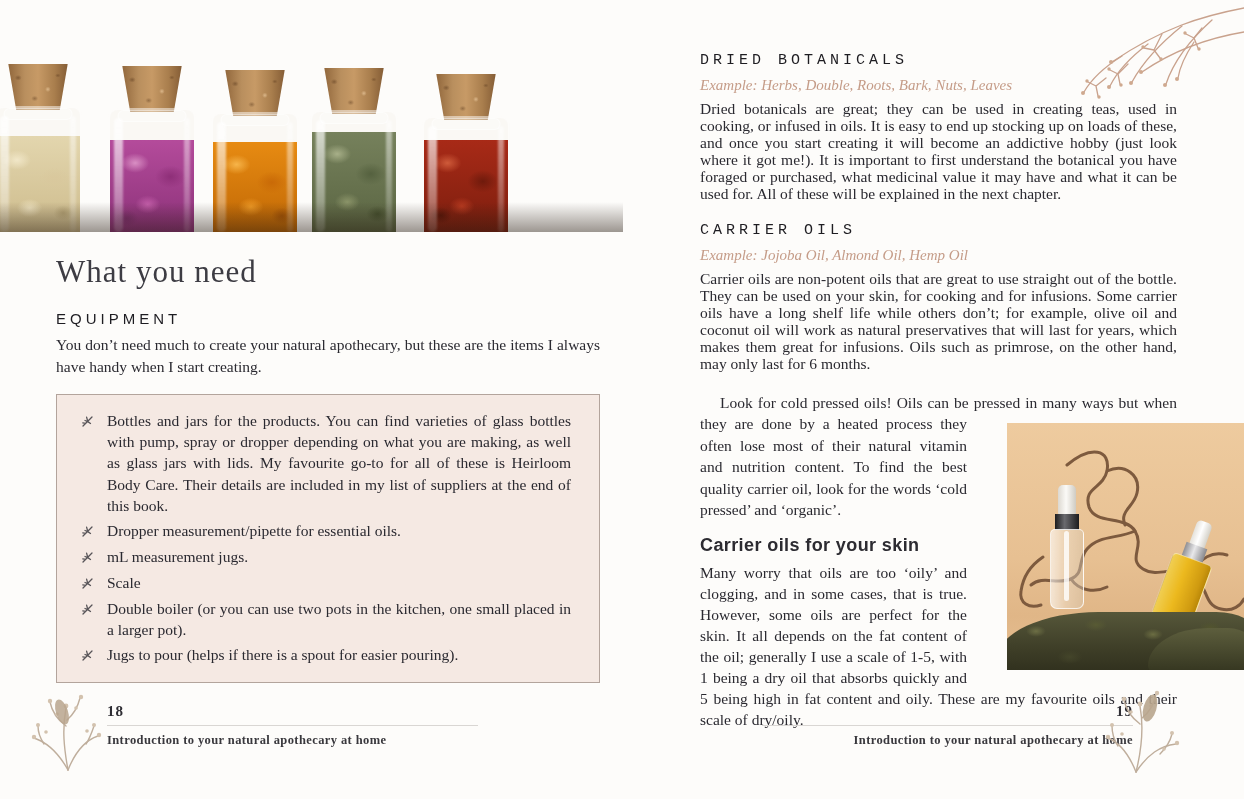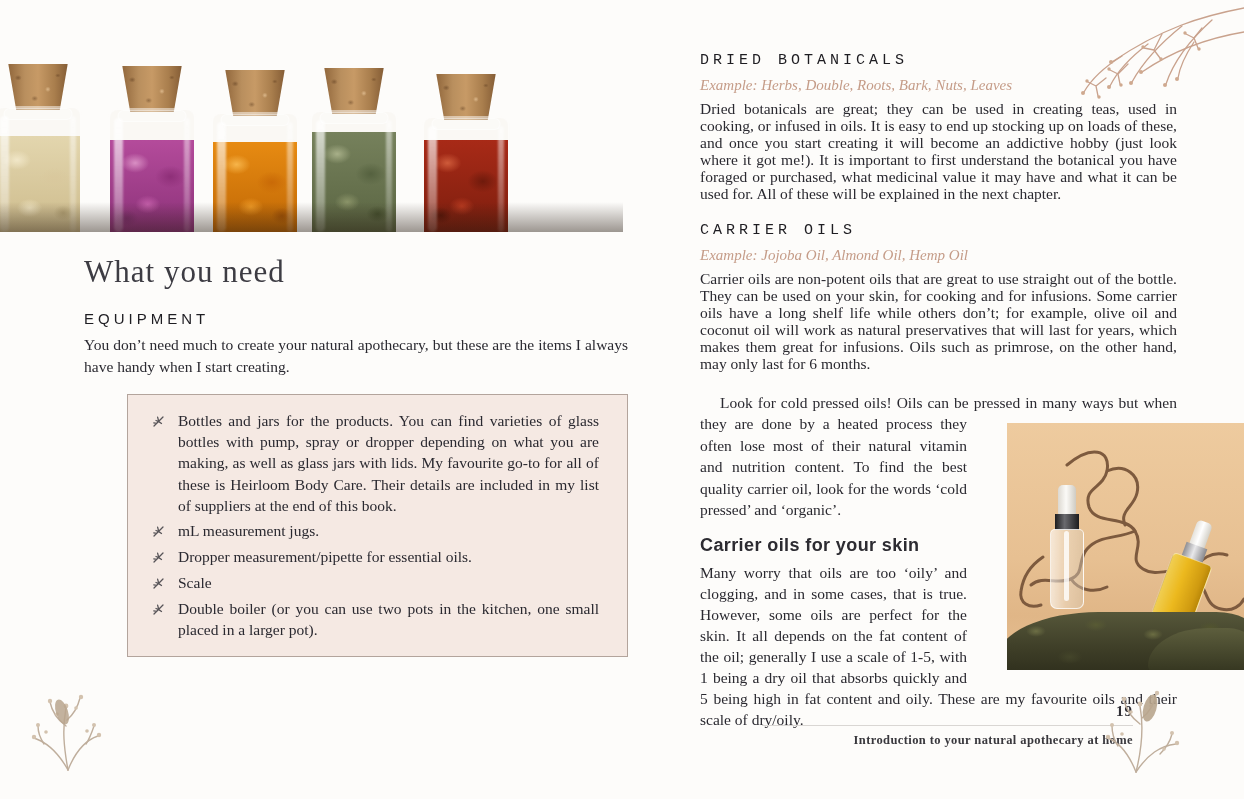--- a/index.html
+++ b/index.html
@@ -58,34 +58,33 @@
     background:rgba(255,255,255,.28);border:1.5px solid rgba(255,255,255,.5);
   }
   .jar .fill{position:absolute;left:0;right:0;bottom:0;}
   .jar .shine{
     position:absolute;top:8px;bottom:0;left:4px;width:9px;border-radius:6px;
     background:linear-gradient(180deg,rgba(255,255,255,.75),rgba(255,255,255,.22));
     filter:blur(1px);
   }
   .jar .shine.r{left:auto;right:4px;width:6px;opacity:.7;}
 
-  .left-content{position:absolute;left:84px;top:254px;width:544px;}
+  .left-content{position:absolute;left:56px;top:254px;width:544px;}
   .page-title{
     font-family:"Liberation Serif",serif;font-weight:400;font-size:31px;
     letter-spacing:1px;color:#3d3c43;margin-bottom:20px;
   }
   .kicker{
     font-family:"Liberation Sans",sans-serif;font-weight:500;font-size:15px;
     letter-spacing:4px;color:var(--heading-ink);margin-bottom:7px;margin-top:14px;
   }
   .intro{font-size:15.5px;line-height:21.5px;text-align:justify;}
   .equip-box{
     margin-top:17px;background:var(--box-bg);border:1px solid var(--box-border);
     padding:15px 28px 12px 24px;
-    margin-left:43px;
   }
   .equip-list{list-style:none;}
   .equip-list li{display:flex;gap:13px;margin-bottom:4px;}
   .bullet{flex:0 0 13px;padding-top:4px;opacity:.85;}
   .li-text{font-size:15.5px;line-height:21.2px;text-align:justify;}
 
   
   .right-content{position:absolute;left:700px;top:52px;width:477px;}
   .sec-heading{
     font-family:Liberation Mono, monospace;font-weight:500;font-size:15px;
@@ -266,44 +265,55 @@
         <li>
           <span class="bullet"><svg width="13" height="13" viewBox="0 0 13 13" fill="none" stroke="#3c3b40" stroke-width="1.3" stroke-linecap="round">
                 <path d="M2 11 L11 2 M4 5.5 L6.8 6.6 M9.5 8.5 L6.8 6.6 M5.6 2.2 L6.8 6.6 M1.8 7.8 L4.6 8.4"></path>
               </svg></span>
           <span class="li-text">Bottles and jars for the products. You can find varieties of glass bottles with pump, spray or dropper depending on what you are making, as well as glass jars with lids. My favourite go-to for all of these is Heirloom Body Care. Their details are included in my list of suppliers at the end of this book.</span>
         </li>
         <li>
           <span class="bullet"><svg width="13" height="13" viewBox="0 0 13 13" fill="none" stroke="#3c3b40" stroke-width="1.3" stroke-linecap="round">
                 <path d="M2 11 L11 2 M4 5.5 L6.8 6.6 M9.5 8.5 L6.8 6.6 M5.6 2.2 L6.8 6.6 M1.8 7.8 L4.6 8.4"></path>
               </svg></span>
+          <span class="li-text">Dropper measurement/pipette for essential oils.</span>
+        </li>
+        <li>
+          <span class="bullet"><svg width="13" height="13" viewBox="0 0 13 13" fill="none" stroke="#3c3b40" stroke-width="1.3" stroke-linecap="round">
+                <path d="M2 11 L11 2 M4 5.5 L6.8 6.6 M9.5 8.5 L6.8 6.6 M5.6 2.2 L6.8 6.6 M1.8 7.8 L4.6 8.4"></path>
+              </svg></span>
           <span class="li-text">mL measurement jugs.</span>
         </li>
         <li>
           <span class="bullet"><svg width="13" height="13" viewBox="0 0 13 13" fill="none" stroke="#3c3b40" stroke-width="1.3" stroke-linecap="round">
                 <path d="M2 11 L11 2 M4 5.5 L6.8 6.6 M9.5 8.5 L6.8 6.6 M5.6 2.2 L6.8 6.6 M1.8 7.8 L4.6 8.4"></path>
               </svg></span>
-          <span class="li-text">Dropper measurement/pipette for essential oils.</span>
-        </li>
-        <li>
-          <span class="bullet"><svg width="13" height="13" viewBox="0 0 13 13" fill="none" stroke="#3c3b40" stroke-width="1.3" stroke-linecap="round">
-                <path d="M2 11 L11 2 M4 5.5 L6.8 6.6 M9.5 8.5 L6.8 6.6 M5.6 2.2 L6.8 6.6 M1.8 7.8 L4.6 8.4"></path>
-              </svg></span>
           <span class="li-text">Scale</span>
         </li>
         <li>
           <span class="bullet"><svg width="13" height="13" viewBox="0 0 13 13" fill="none" stroke="#3c3b40" stroke-width="1.3" stroke-linecap="round">
                 <path d="M2 11 L11 2 M4 5.5 L6.8 6.6 M9.5 8.5 L6.8 6.6 M5.6 2.2 L6.8 6.6 M1.8 7.8 L4.6 8.4"></path>
               </svg></span>
           <span class="li-text">Double boiler (or you can use two pots in the kitchen, one small placed in a larger pot).</span>
         </li>
+        <li>
+          <span class="bullet"><svg width="13" height="13" viewBox="0 0 13 13" fill="none" stroke="#3c3b40" stroke-width="1.3" stroke-linecap="round">
+                <path d="M2 11 L11 2 M4 5.5 L6.8 6.6 M9.5 8.5 L6.8 6.6 M5.6 2.2 L6.8 6.6 M1.8 7.8 L4.6 8.4"></path>
+              </svg></span>
+          <span class="li-text">Jugs to pour (helps if there is a spout for easier pouring).</span>
+        </li>
       </ul>
     </div>
   </div>
 
+  <div class="footer left">
+    <div class="page-num">18</div>
+    <hr class="footer-rule">
+    <div class="footer-title">Introduction to your natural apothecary at home</div>
+  </div>
 
   <svg class="deco sprig-bl" width="80" height="90" viewBox="0 0 80 90" fill="none">
     <g stroke="#bfae9c" stroke-width="1.4" stroke-linecap="round">
       <path d="M44 84 C40 62 38 44 42 22"></path>
       <path d="M44 84 C34 66 22 56 10 52"></path>
       <path d="M44 84 C52 64 62 54 74 50"></path>
       <path d="M42 40 C34 34 28 26 26 16"></path>
       <path d="M43 34 C50 28 54 20 56 12"></path>
       <path d="M20 58 C16 52 14 46 14 40"></path>
       <path d="M62 58 C66 52 68 46 70 40"></path>

